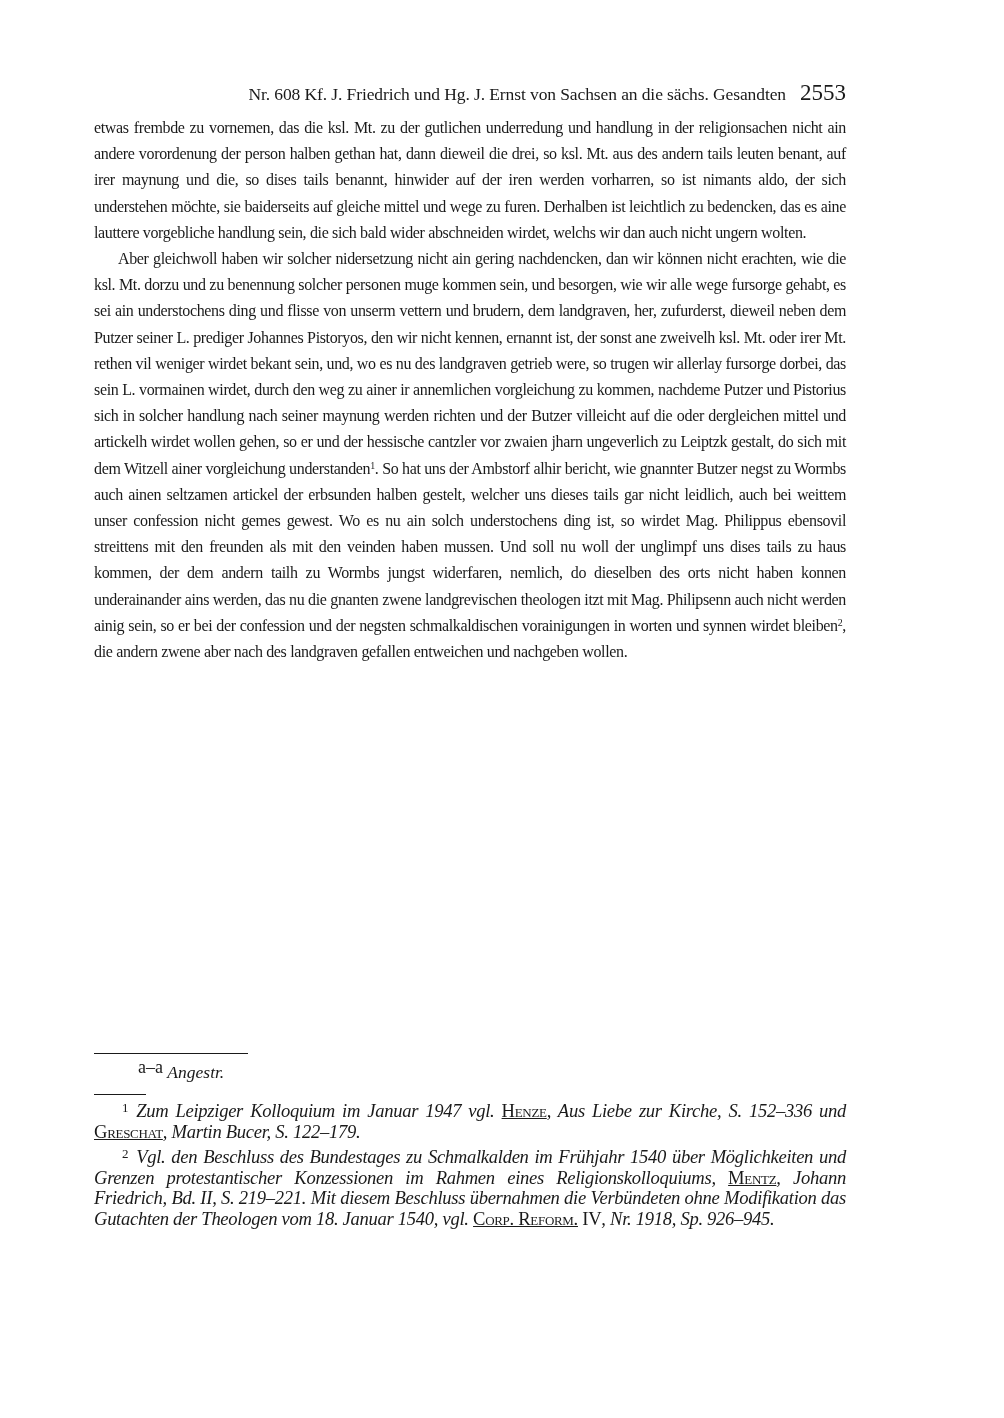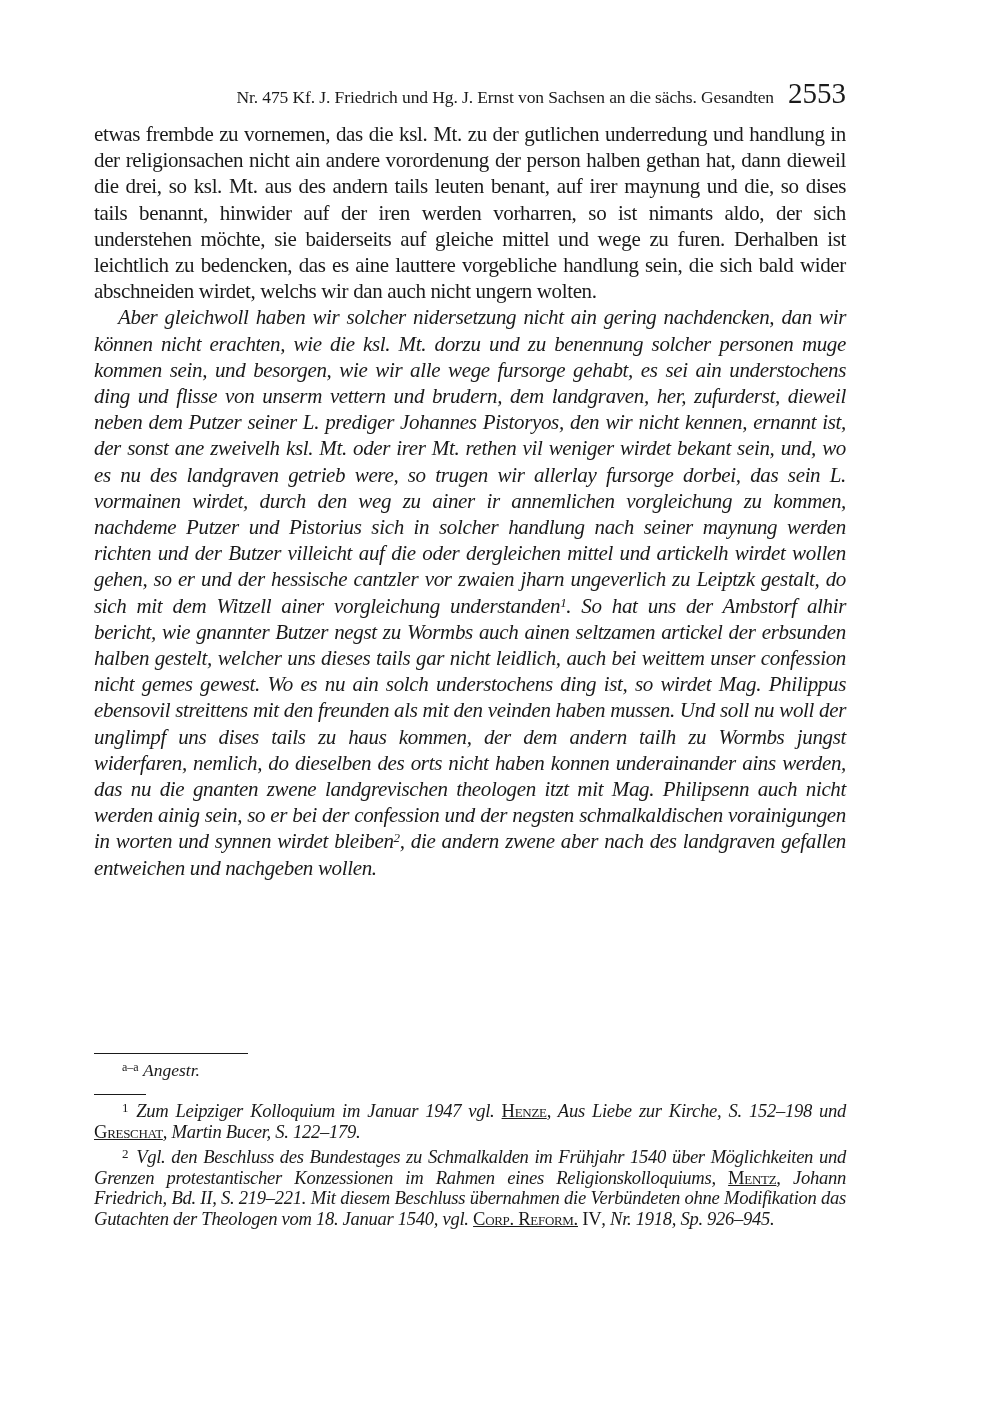--- a/index.html
+++ b/index.html
@@ -2,59 +2,59 @@
 <html><head>
 <meta charset="utf-8">
 <style>
   html, body { margin: 0; padding: 0; background: #ffffff; }
   body { width: 1004px; height: 1418px; position: relative; overflow: hidden; }
   .page { position: absolute; left: 94px; top: 0; width: 752px; color: #1a1a1a;
           font-family: "Liberation Serif", "DejaVu Serif", serif; }
   .running-head { position: absolute; top: 80px; left: 0; width: 752px; text-align: right;
           font-size: 17.5px; line-height: 26px; white-space: nowrap; }
   .running-head .title { letter-spacing: -0.1px; }
-  .running-head .pageno { font-size: 29px; margin-left: 14px; }
-  .body { position: absolute; top: 121px; left: 0; width: 752px; font-size: 21px;
+  .running-head .pageno { font-size: 23px; margin-left: 14px; }
+  .body { position: absolute; top: 115px; left: 0; width: 752px; font-size: 16px;
           line-height: 26.2px; text-align: justify; letter-spacing: -0.35px; }
   .body p { margin: 0; }
-  .body p.indent { text-indent: 24px; font-style: italic; }
+  .body p.indent { text-indent: 24px; }
   sup { font-size: 0.62em; line-height: 0; vertical-align: 0.5em; }
   .rule { position: absolute; left: 0; height: 1px; background: #1a1a1a; }
   .apparatus { position: absolute; top: 1057px; left: 0; width: 752px; font-size: 17.5px; line-height: 20px; }
-  .apparatus .mark { margin-left: 28px; font-size: 12px; vertical-align: 5px; text-align: right; }
+  .apparatus .mark { margin-left: 44px; font-size: 18px; vertical-align: 5px; text-align: right; }
   .footnotes { position: absolute; top: 1098px; left: 0; width: 752px; font-size: 18.6px;
           line-height: 20.5px; font-style: italic; text-align: justify; letter-spacing: -0.3px; }
   .footnotes p { margin: 0 0 2px 0; text-indent: 28px; }
   .footnotes .num { font-style: normal; font-size: 13px; vertical-align: 5px; margin-right: 8px; }
   .sc { font-style: normal; font-variant: small-caps; text-decoration: underline; }
   .up { font-style: normal; }
 </style>
 </head>
 <body>
 
 <div class="page">
 
   <div class="running-head">
-    <span class="title">Nr. 475 Kf. J. Friedrich und Hg. J. Ernst von Sachsen an die sächs. Gesandten</span><span class="pageno">2553</span>
+    <span class="title">Nr. 608 Kf. J. Friedrich und Hg. J. Ernst von Sachsen an die sächs. Gesandten</span><span class="pageno">2553</span>
   </div>
 
   <div class="body">
     <p>etwas frembde zu vornemen, das die ksl. Mt. zu der gutlichen underredung und handlung in der religionsachen nicht ain andere vorordenung der person halben gethan hat, dann dieweil die drei, so ksl. Mt. aus des andern tails leuten benant, auf irer maynung und die, so dises tails benannt, hinwider auf der iren werden vorharren, so ist nimants aldo, der sich understehen möchte, sie baiderseits auf gleiche mittel und wege zu furen. Derhalben ist leichtlich zu bedencken, das es aine lauttere vorgebliche handlung sein, die sich bald wider abschneiden wirdet, welchs wir dan auch nicht ungern wolten.</p>
     <p class="indent"><span>Aber gleichwoll haben wir solcher nidersetzung nicht ain gering nachdencken, dan wir können nicht erachten, wie die ksl. Mt. dorzu und zu benennung solcher personen muge kommen sein, und besorgen, wie wir alle wege fursorge gehabt, es sei ain understochens ding und flisse von unserm vettern und brudern, dem landgraven, her, zufurderst, dieweil neben dem Putzer seiner L. prediger Johannes Pistoryos, den wir nicht kennen, ernannt ist, der sonst ane zweivelh ksl. Mt. oder irer Mt. rethen vil weniger wirdet bekant sein, und, wo es nu des landgraven getrieb were, so trugen wir allerlay fursorge dorbei, das sein L. vormainen wirdet, durch den weg zu ainer ir annemlichen vorgleichung zu kommen, nachdeme Putzer und Pistorius sich in solcher handlung nach seiner maynung werden richten und der Butzer villeicht auf die oder dergleichen mittel und artickelh wirdet wollen gehen, so er und der hessische cantzler vor zwaien jharn ungeverlich zu Leiptzk gestalt, do sich mit dem Witzell ainer vorgleichung understanden</span><sup>1</sup><span>. So hat uns der Ambstorf alhir bericht, wie gnannter Butzer negst zu Wormbs auch ainen seltzamen artickel der erbsunden halben gestelt, welcher uns dieses tails gar nicht leidlich, auch bei weittem unser confession nicht gemes gewest. Wo es nu ain solch understochens ding ist, so wirdet Mag. Philippus ebensovil streittens mit den freunden als mit den veinden haben mussen. Und soll nu woll der unglimpf uns dises tails zu haus kommen, der dem andern tailh zu Wormbs jungst widerfaren, nemlich, do dieselben des orts nicht haben konnen underainander ains werden, das nu die gnanten zwene landgrevischen theologen itzt mit Mag. Philipsenn auch nicht werden ainig sein, so er bei der confession und der negsten schmalkaldischen vorainigungen in worten und synnen wirdet bleiben</span><sup>2</sup><span>, die andern zwene aber nach des landgraven gefallen entweichen und nachgeben wollen.</span></p>
   </div>
 
   <div class="rule" style="top:1053px; width:154px;"></div>
   <div class="apparatus">
     <span class="mark">a–a</span>
     <i>Angestr.</i>
   </div>
 
   <div class="rule" style="top:1094px; width:52px;"></div>
   <div class="footnotes">
     <p>
-      <span class="num">1</span><span>Zum Leipziger Kolloquium im Januar 1947 vgl. </span><span class="sc">Henze</span><span>, Aus Liebe zur Kirche, S. 152–198 und </span><span class="sc">Greschat</span><span>, Martin Bucer, S. 122–179.</span>
+      <span class="num">1</span><span>Zum Leipziger Kolloquium im Januar 1947 vgl. </span><span class="sc">Henze</span><span>, Aus Liebe zur Kirche, S. 152–336 und </span><span class="sc">Greschat</span><span>, Martin Bucer, S. 122–179.</span>
     </p>
     <p>
       <span class="num">2</span><span>Vgl. den Beschluss des Bundestages zu Schmalkalden im Frühjahr 1540 über Möglichkeiten und Grenzen protestantischer Konzessionen im Rahmen eines Religionskolloquiums, </span><span class="sc">Mentz</span><span>, Johann Friedrich, Bd. II, S. 219–221. Mit diesem Beschluss übernahmen die Verbündeten ohne Modifikation das Gutachten der Theologen vom 18. Januar 1540, vgl. </span><span class="sc">Corp. Reform.</span><span class="up"> IV</span><span>, Nr. 1918, Sp. 926–945.</span>
     </p>
   </div>
 
 </div>
 
 </body></html>

